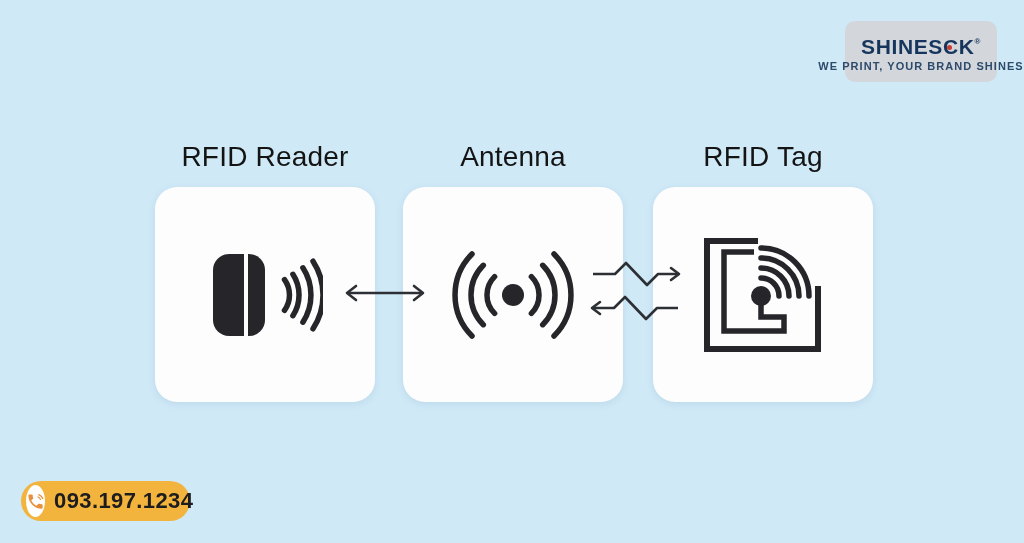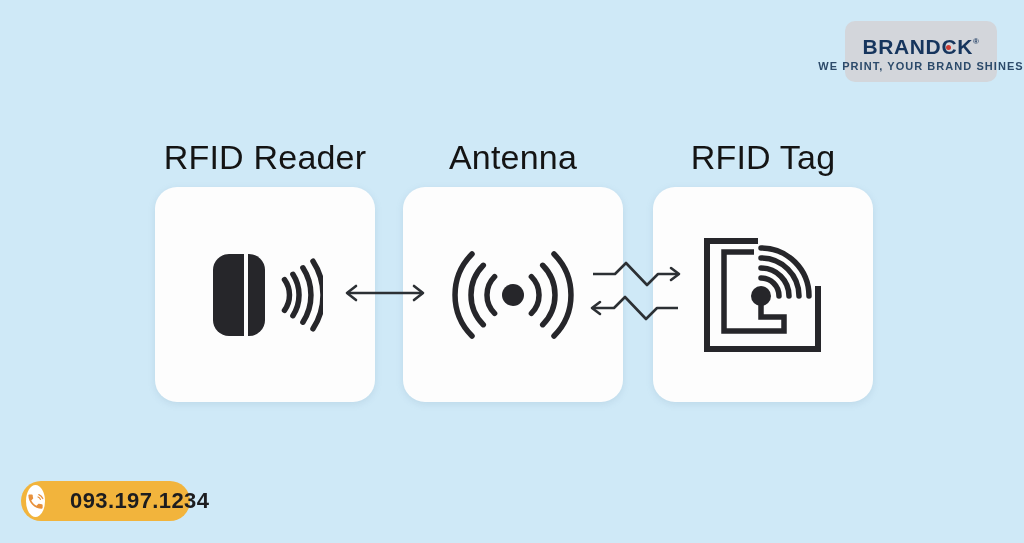--- a/index.html
+++ b/index.html
@@ -36,21 +36,21 @@
   .logo-tagline {
     margin-top: 2px;
     color: #2c4a6a; font-size: 11px; font-weight: 700;
     letter-spacing: 1.05px; white-space: nowrap;
   }
 
   
   .node-title {
     position: absolute; top: 142px; width: 220px;
     text-align: center;
-    font-size: 34px; font-weight: 500; line-height: 30px;
+    font-size: 28px; font-weight: 500; line-height: 30px;
     color: var(--title-text, #141414);
     letter-spacing: 0.2px;
   }
   .t1 { left: 155px; } .t2 { left: 403px; } .t3 { left: 653px; }
 
   
   .card {
     position: absolute; top: 187px;
     width: 220px; height: 215px;
     background: var(--card, #fdfdfd);
@@ -66,42 +66,42 @@
   .conn-1 { left: 342px; top: 282px; }
   .conn-2 { left: 583px; top: 253px; }
 
   
   .phone-badge {
     position: absolute; left: 21px; top: 481px;
     width: 169px; height: 40px;
     background: var(--phone-pill, #f2b43c);
     border-radius: 20px;
     display: flex; align-items: center;
-    padding: 0; box-sizing: border-box; gap: 16px;
+    padding: 0; box-sizing: border-box;
   }
   .phone-circle {
     width: 32px; height: 32px; margin-left: 5px;
     background: #ffffff; border-radius: 50%;
     display: flex; align-items: center; justify-content: center;
     color: var(--phone-icon, #e8913c);
   }
   .phone-number {
     margin-left: 9px;
     font-size: 22px; font-weight: 700; letter-spacing: 0.4px;
     color: var(--phone-text, #1d1d1f);
     white-space: nowrap;
   }
 </style>
 </head>
 <body>
 
 <div class="canvas">
 
   <div class="logo-badge">
-    <div class="brand-line"><span>BRAND</span><span class="brand-c"><span>C</span><span class="c-dot"></span></span><span>K</span><span class="brand-reg">®</span></div>
+    <div class="brand-line"><span>SHINES</span><span class="brand-c"><span>C</span><span class="c-dot"></span></span><span>K</span><span class="brand-reg">®</span></div>
     <div class="logo-tagline">WE PRINT, YOUR BRAND SHINES</div>
   </div>
 
   <div class="node-title t1">RFID Reader</div>
   <div class="node-title t3">RFID Tag</div>
   <div class="node-title t2">Antenna</div>
 
   <div class="card c1">
     <span class="icon-wrap">
       <svg width="116" height="108" viewBox="0 0 116 108" fill="none">

